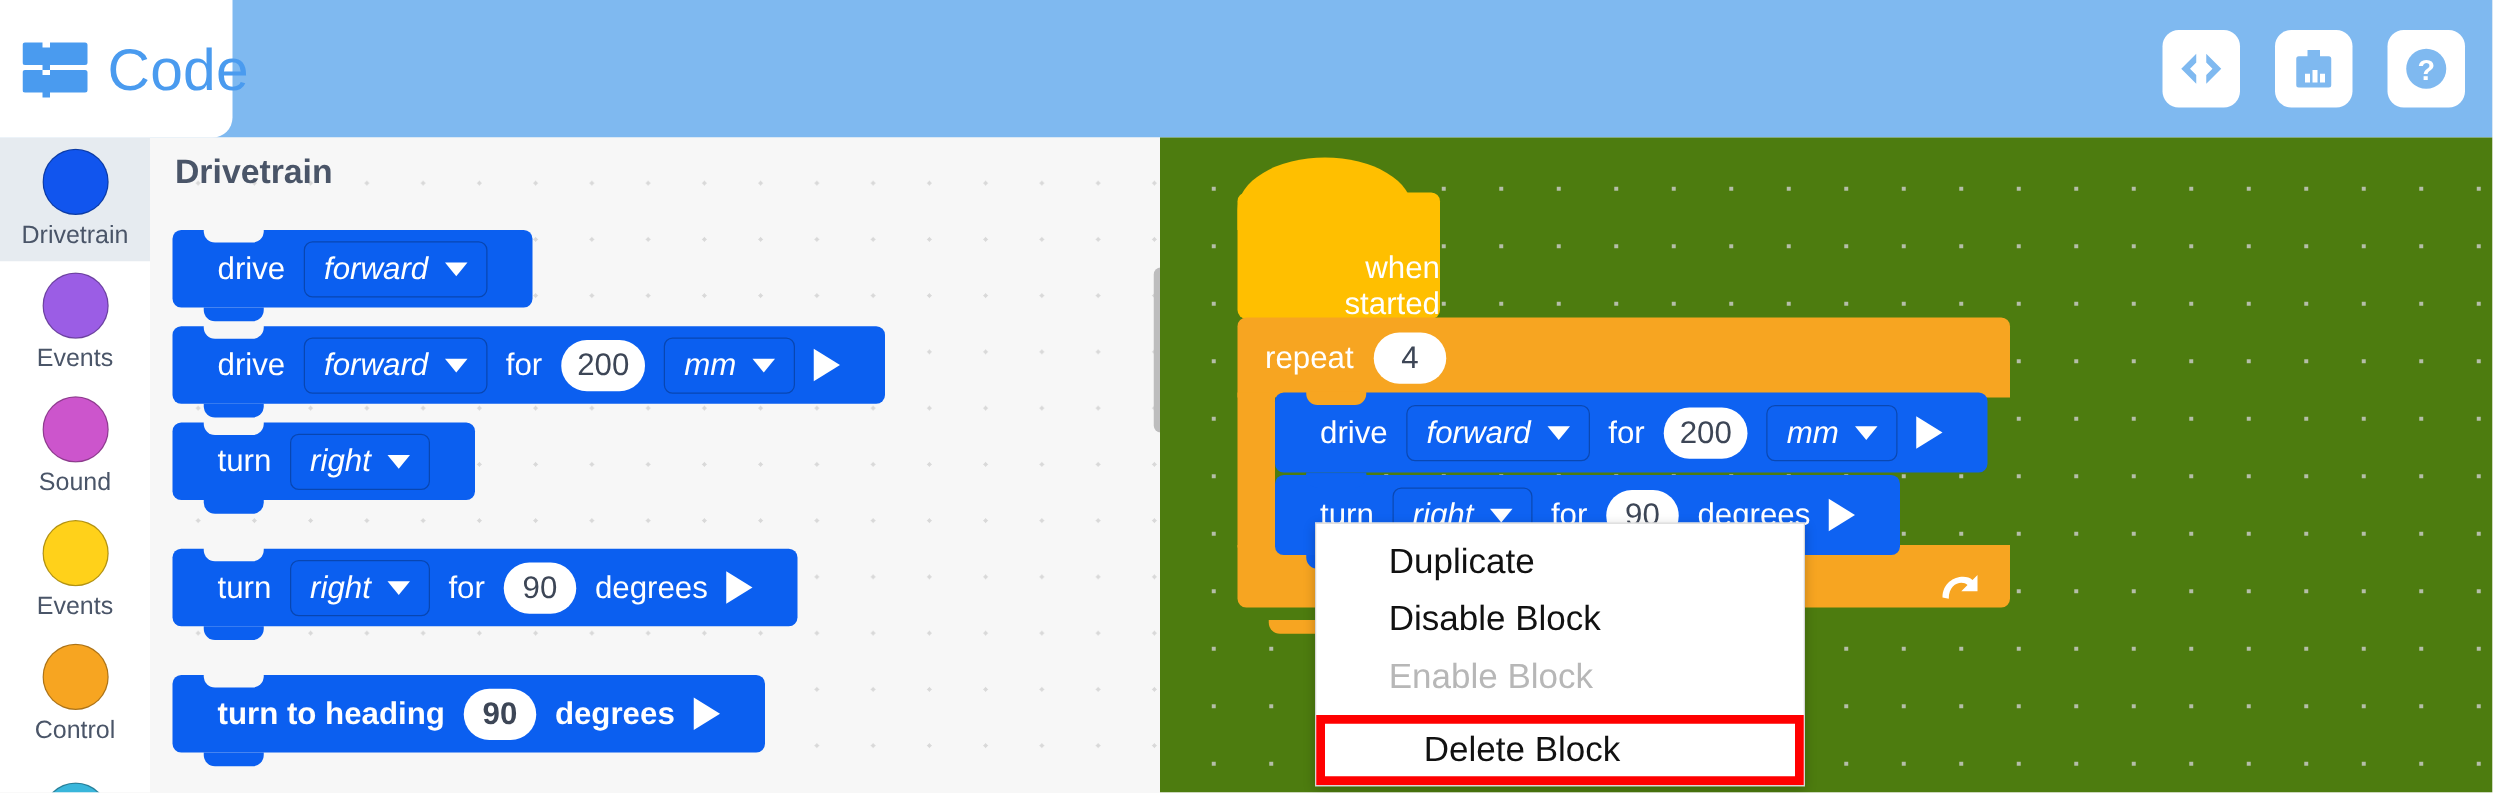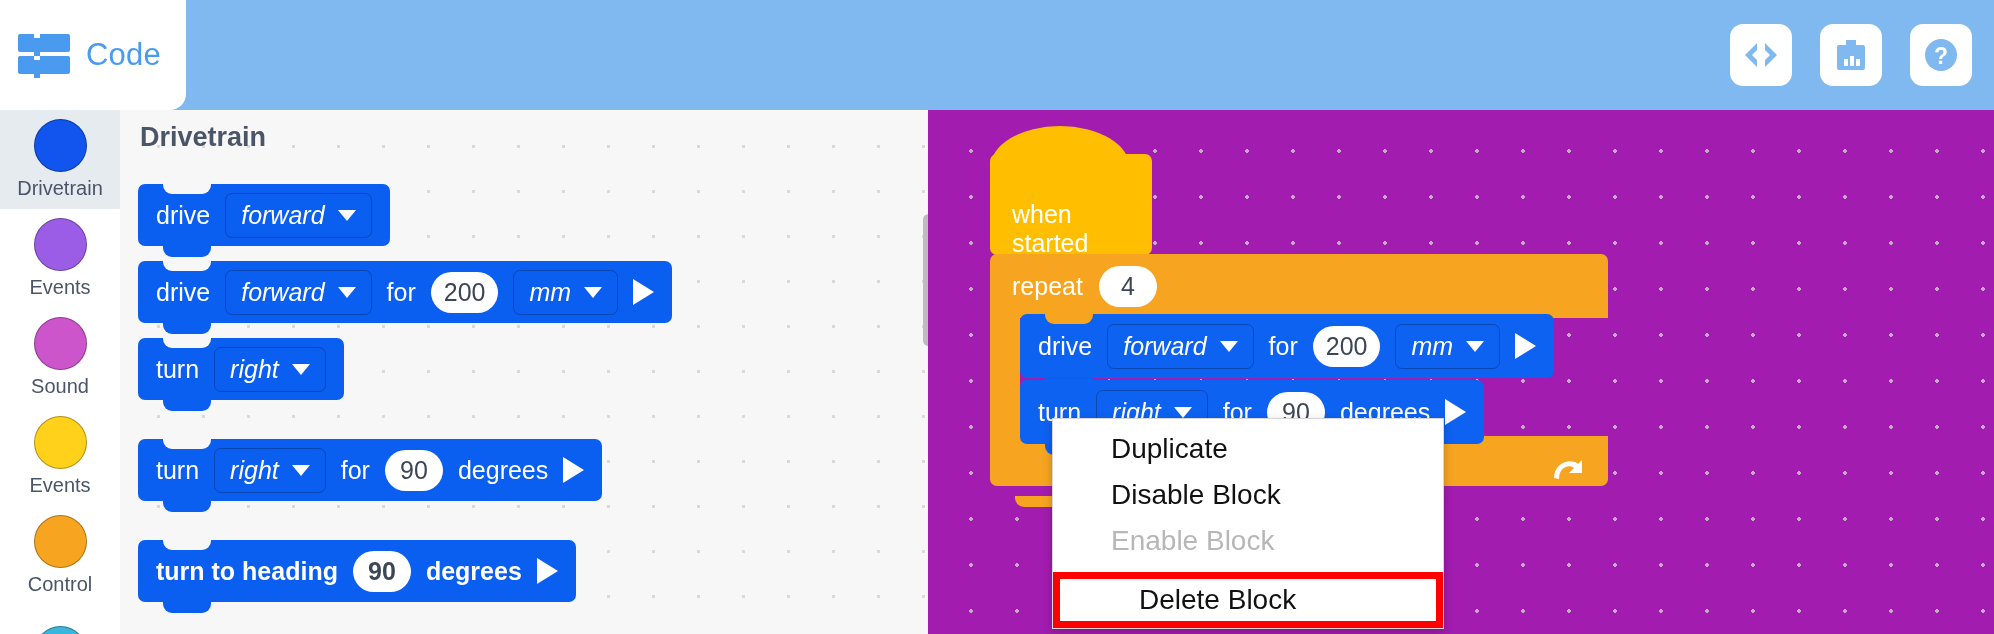--- a/index.html
+++ b/index.html
@@ -18,21 +18,21 @@
   }
   .logo-tab {
     position: absolute; left: 0; top: 0; width: 186px; height: 110px;
     background: #FFFFFF;
     border-bottom-right-radius: 16px;
     display: flex; align-items: center; gap: 12px;
     padding-left: 18px;
   }
   .logo-mark { width: 56px; height: 50px; flex: 0 0 auto; }
   .logo-text {
-    color: #4A9BEF; font-size: 31px; letter-spacing: 0.2px;
+    color: #4A9BEF; font-size: 47px; letter-spacing: 0.2px;
   }
   .top-actions {
     position: absolute; right: 22px; top: 24px;
     display: flex; gap: 28px;
   }
   .top-btn {
     width: 62px; height: 62px; border-radius: 13px;
     background: #FFFFFF;
     display: flex; align-items: center; justify-content: center;
   }
@@ -74,22 +74,23 @@
   }
   .palette-title {
     position: absolute; left: 20px; top: 12px;
     font-size: 27px; font-weight: bold; color: #4A5568;
   }
 
   
   .workspace {
     position: absolute; left: 928px; top: 110px;
     width: 1066px; height: 524px;
-    background: #a21caf;
+    background: #4d7c0f;
     overflow: hidden;
+    text-align: right;
   }
   .ws-dots {
     position: absolute; inset: 0;
     background-image: radial-gradient(#CFCFCF 1.8px, transparent 1.9px);
     background-size: 46px 46px;
     background-position: 20px 18px;
     opacity: .8;
   }
   .vscroll {
     position: absolute; left: 923px; top: 214px;
@@ -101,21 +102,21 @@
   .blk {
     position: absolute;
     display: flex; align-items: center;
     color: #FFFFFF;
     font-size: 25px;
     white-space: nowrap;
   }
   .blk .body {
     position: relative;
     display: flex; align-items: center; gap: 15px;
-    padding: 0 18px;
+    padding: 0 36px;
     border-radius: 7px;
     height: 100%;
   }
   .blue  .body { background: #0B5FF0; }
   .blue2 .body { background: #0E62F2; }
   
   .notch-top {
     position: absolute; left: 25px; top: -1px;
     width: 48px; height: 11px;
     background: #F7F7F7;

